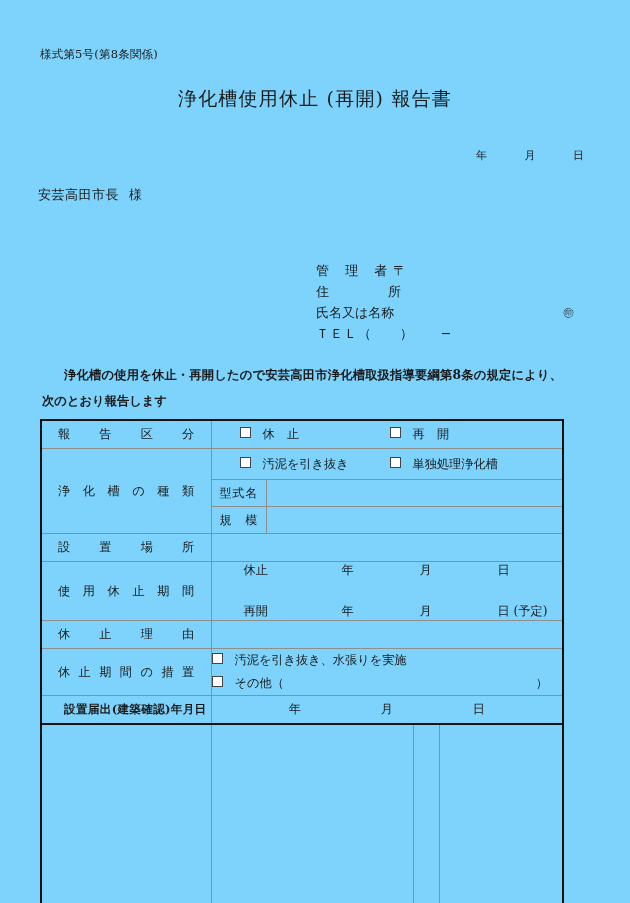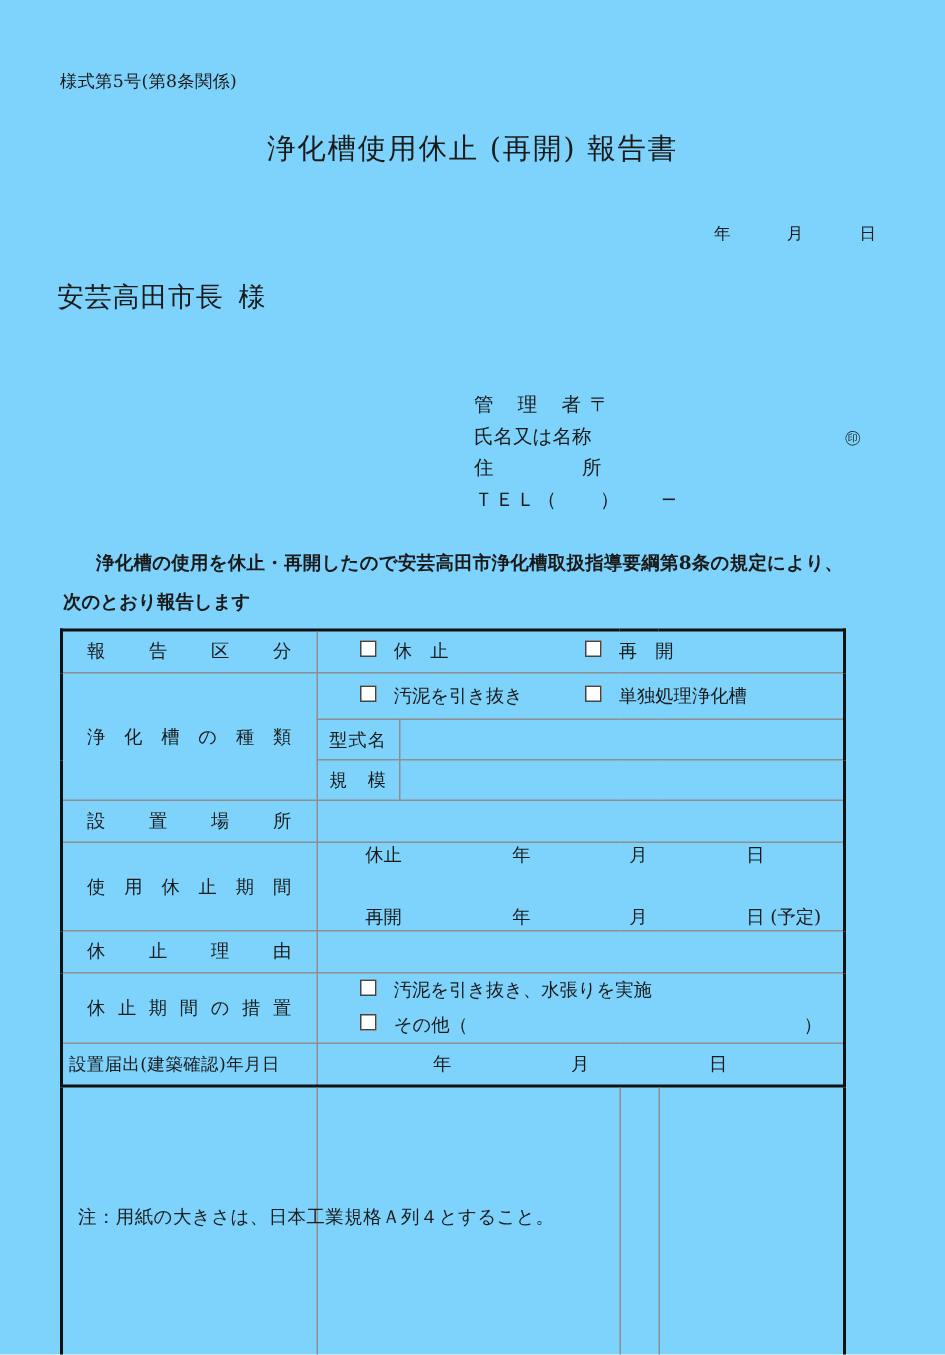--- a/index.html
+++ b/index.html
@@ -49,21 +49,21 @@
     margin-top: 22px;
   }
   .date-line span { display: inline-block; }
   .date-line .ymd-y { margin-right: 34px; }
   .date-line .ymd-m { margin-right: 34px; }
 
   .addressee {
     position: absolute;
     left: 38px;
     top: 186px;
-    font-size: 18px;
+    font-size: 13px;
     letter-spacing: 0.5px;
     white-space: nowrap;
   }
   .addressee .sama { margin-left: 10px; }
 
   
   .manager {
     position: absolute;
     left: 316px;
     top: 260px;
@@ -124,23 +124,24 @@
     letter-spacing: 0.3px;
   }
   .lbl-spread {
     display: block;
     text-align: justify;
     text-align-last: justify;
     padding: 0 16px;
   }
   .lbl-tight {
     display: block;
-    text-align: left;
+    text-align: right;
     padding: 0 4px;
     font-size: 11.6px;
+    font-weight: bold;
   }
   .sublbl {
     display: block;
     text-align: justify;
     text-align-last: justify;
     padding: 0 8px;
     font-size: 12px;
     white-space: nowrap;
   }
   .cellpad { padding: 0 10px; }
@@ -153,21 +154,21 @@
     display: inline-block;
     width: 9px;
     height: 9px;
     border: 1px solid #444;
     margin-right: 12px;
     flex: 0 0 auto;
     background: #fff;
   }
   .opt-a { margin-left: 28px; width: 150px; }
   .opt-b { margin-left: 0px; }
-  .opt-wide { margin-left: 28px; }
+  .opt-wide { }
 
   .daterow {
     display: flex;
     align-items: center;
     white-space: nowrap;
     padding-left: 32px;
   }
   .daterow .dlabel { width: 98px; }
   .daterow .dy { width: 78px; }
   .daterow .dm { width: 78px; }
@@ -225,25 +226,25 @@
 
   <div class="addressee">
     <span>安芸高田市長</span><span class="sama">様</span>
   </div>
 
   <div class="manager">
     <div class="mrow">
       <span class="sp-4">管 理 者</span><span>〒</span>
     </div>
     <div class="mrow">
+      <span class="sp-3">住　　所</span>
+    </div>
+    <div class="mrow">
       <span>氏名又は名称</span>
       <span class="seal">㊞</span>
-    </div>
-    <div class="mrow">
-      <span class="sp-3">住　　所</span>
     </div>
     <div class="mrow tel-row">
       <span>ＴＥＬ（　　）　　─</span>
     </div>
   </div>
 
   <div class="body-text">
     <span class="indent">浄化槽の使用を休止・再開したので安芸高田市浄化槽取扱指導要綱第8条の規定により、次のとおり報告します</span>
   </div>
 
@@ -362,15 +363,14 @@
         <td colspan="2" class="outer-bottom outer-top cellpad"></td>
         <td class="outer-bottom outer-top">
           <span class="vert-label">受付欄</span>
         </td>
         <td class="outer-right outer-bottom outer-top cellpad"></td>
       </tr>
 
     </tbody>
   </table>
 
-  <div class="footnote">注：用紙の大きさは、日本工業規格Ａ列４とすること。</div>
 
 </div>
 
 </body></html>

